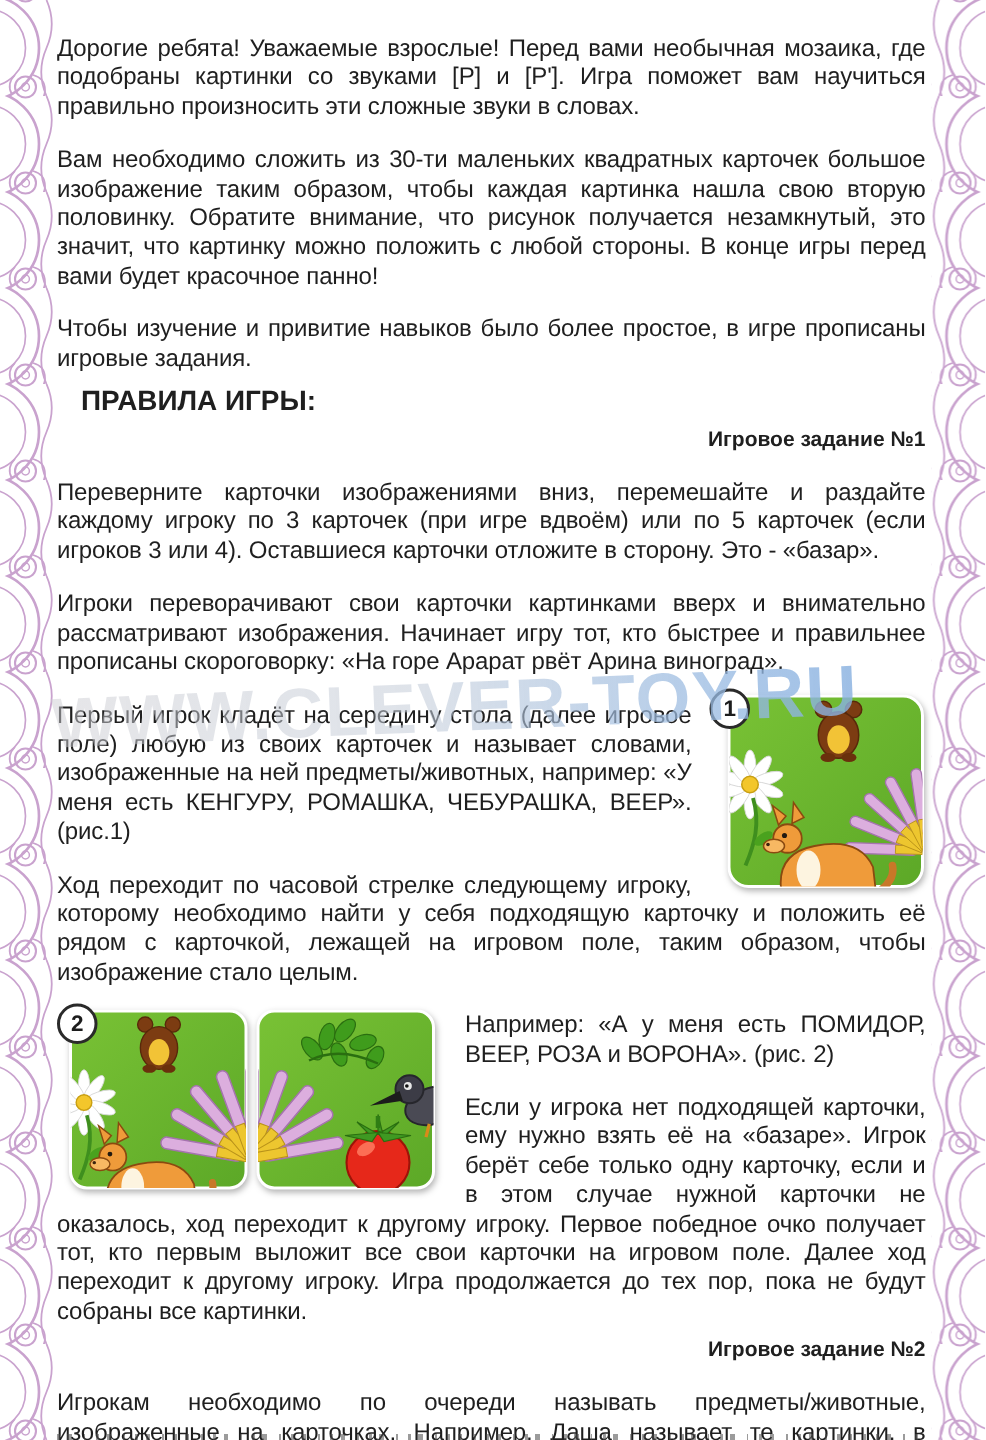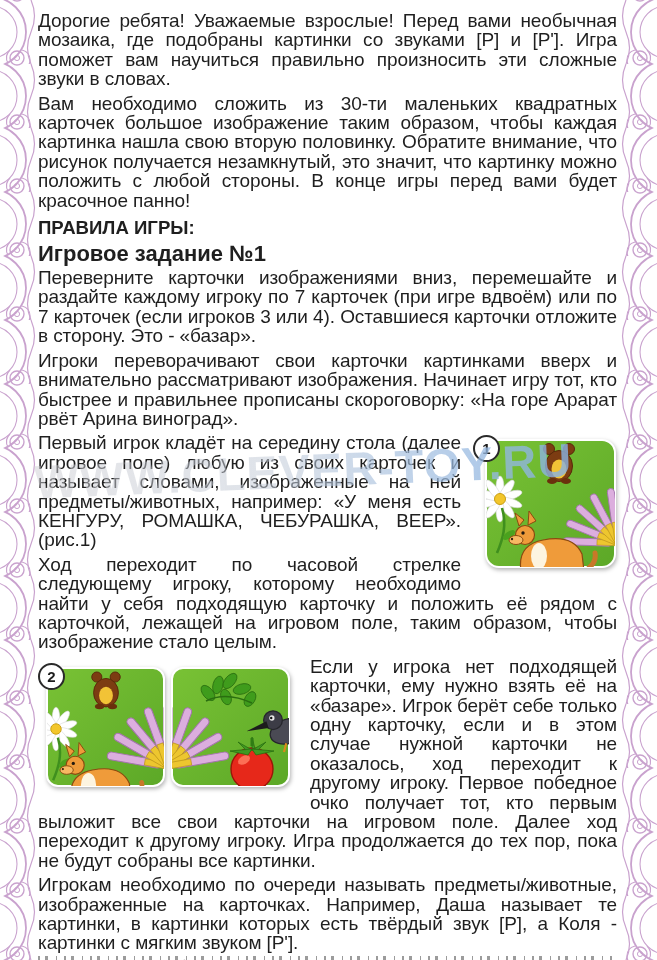--- a/index.html
+++ b/index.html
@@ -10,23 +10,23 @@
     color:#1f1f1f;
   }
   
   .lace{position:absolute;top:0;height:960px;width:36px;z-index:1;pointer-events:none;}
   .lace.left{left:0;}
   .lace.right{right:0;transform:scaleX(-1);}
   
   .content{
     position:absolute;left:38px;right:40px;top:7px;z-index:2;
   }
-  p{margin:4px 0 5px 0;text-align:justify;font-size:19px;line-height:19.4px;letter-spacing:-0.1px;}
-  .h-big{font-weight:bold;font-size:18.6px;line-height:21px;margin:7px 0 4px 0;}
-  .h-task{font-weight:bold;font-size:22px;line-height:21px;margin:5px 0 4px 0;}
+  p{margin:16px 0 5px 0;text-align:justify;font-size:16px;line-height:19.4px;letter-spacing:-0.1px;}
+  .h-big{font-weight:bold;font-size:18.6px;line-height:21px;margin:7px 0 4px 16px;}
+  .h-task{font-weight:bold;font-size:14px;line-height:21px;margin:5px 0 4px 0;text-align:right;}
   
   .fig{position:relative;}
   .fig1{float:right;width:146px;height:136px;margin:2px 0 4px 10px;}
   .fig2{float:left;width:258px;height:130px;margin:4px 14px 4px 0;}
   .card-shadow{filter:drop-shadow(1px 2px 2px rgba(0,0,0,0.30));}
   .badge{
     position:absolute;width:23px;height:23px;border-radius:50%;
     background:#ffffff;border:2px solid #2a2a2a;z-index:3;
     font-size:15px;font-weight:bold;color:#1c1c1c;
     display:flex;align-items:center;justify-content:center;
@@ -76,25 +76,26 @@
 <svg class="lace right" width="36" height="960" xmlns="http://www.w3.org/2000/svg">
   <rect width="36" height="960" fill="url(#laceP)"></rect>
 </svg>
 
 <div class="watermark">WWW.CLEVER-TOY.RU</div>
 
 <div class="content clearfix">
 
   <p>Дорогие ребята! Уважаемые взрослые!  Перед вами необычная мозаика, где подобраны картинки со звуками [Р] и [Р']. Игра поможет вам научиться правильно произносить эти сложные звуки в словах.</p>
   <p>Вам необходимо сложить из 30-ти маленьких квадратных карточек большое изображение таким образом, чтобы каждая картинка нашла свою вторую половинку. Обратите внимание, что рисунок получается незамкнутый, это значит, что картинку можно положить с любой стороны. В конце игры перед вами будет красочное панно!</p>
+  <p>Чтобы изучение и привитие навыков было более простое, в игре прописаны игровые задания.</p>
 
   <div class="h-big">ПРАВИЛА ИГРЫ:</div>
   <div class="h-task">Игровое задание №1</div>
 
-  <p>Переверните карточки изображениями вниз, перемешайте и раздайте каждому игроку по 7 карточек (при игре вдвоём) или по 7 карточек (если игроков 3 или 4). Оставшиеся карточки  отложите в сторону. Это - «базар».</p>
+  <p>Переверните карточки изображениями вниз, перемешайте и раздайте каждому игроку по 3 карточек (при игре вдвоём) или по 5 карточек (если игроков 3 или 4). Оставшиеся карточки  отложите в сторону. Это - «базар».</p>
   <p>Игроки  переворачивают свои карточки картинками вверх и внимательно рассматривают изображения. Начинает игру тот, кто быстрее и правильнее прописаны скороговорку: «На горе Арарат рвёт Арина виноград».</p>
 
   <div class="fig fig1">
     <div class="badge">1</div>
     <svg class="cardart card-shadow" width="132" height="130" viewBox="0 0 132 130" xmlns="http://www.w3.org/2000/svg">
       <defs>
         <linearGradient id="grn" x1="0" y1="0" x2="1" y2="1">
           <stop offset="0" stop-color="#79c235"></stop>
             <stop offset="1" stop-color="#5ca827"></stop>
         </linearGradient>
@@ -236,20 +237,22 @@
         <use href="#m-rose" transform="translate(178,22)"></use>
         <use href="#m-crow" transform="translate(238,62) scale(1.1)"></use>
         <use href="#m-tomato" transform="translate(206,102)"></use>
       </g>
       <g clip-path="url(#c4)">
         <use href="#m-fan" transform="translate(122,99) scale(1.12)"></use>
       </g>
     </svg>
   </div>
 
+  <p>Например: «А у меня есть ПОМИДОР, ВЕЕР, РОЗА и ВОРОНА». (рис. 2)</p>
   <p>Если у игрока нет подходящей карточки, ему нужно взять её на «базаре». Игрок берёт себе только одну карточку, если и в этом случае нужной карточки не оказалось, ход переходит к другому игроку.  Первое победное очко получает тот, кто первым выложит все свои карточки на игровом поле. Далее ход переходит к другому игроку. Игра продолжается до тех пор, пока не будут собраны все картинки.</p>
 
+  <div class="h-task">Игровое задание №2</div>
   <p>Игрокам необходимо по очереди называть предметы/животные, изображенные на карточках. Например, Даша называет те картинки, в картинки которых есть твёрдый звук [Р], а Коля - картинки с мягким звуком [Р'].</p>
   <p>Если игроков больше двух, договоритесь называть картинки словами, в которых, например, звук [Р] встречается в начале, середине или конце слова.</p>
 
 </div>
 
 <div class="cutoff"></div>
 
 </body></html>

